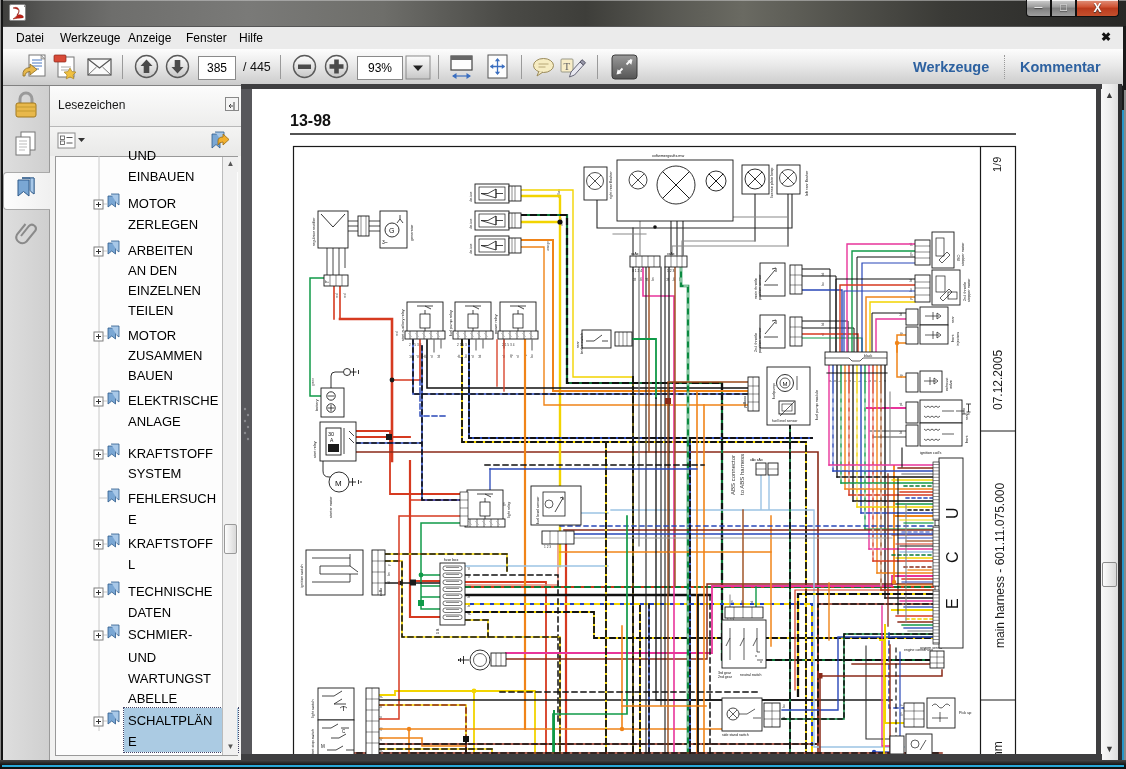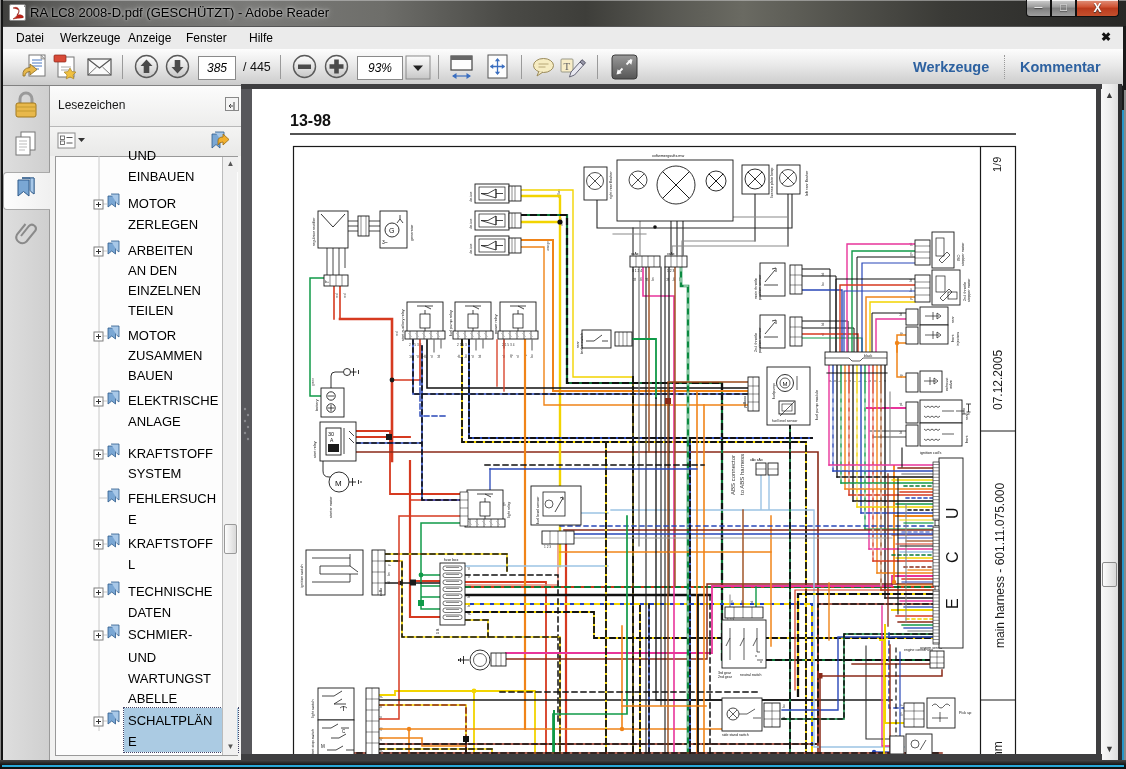--- a/index.html
+++ b/index.html
@@ -28,21 +28,21 @@
   
   #menubar { left:3px; top:26px; width:1120px; height:23px; background:#ebebeb; border-top:1px solid #555; }
   .menuitem { position:absolute; top:4px; font-size:12px; color:#000; }
   #menux { position:absolute; right:12px; top:3px; font-size:12px; font-weight:bold; color:#111; }
 
   
   #toolbar { left:3px; top:49px; width:1120px; height:37px;
     background:linear-gradient(#fdfdfd 0%,#e9e9e9 45%,#d6d6d6 80%,#cccccc 100%);
     border-bottom:1px solid #828282; }
   .tsep { position:absolute; top:6px; width:1px; height:24px; background:#9a9a9a; }
-  .tfield { position:absolute; background:#fff; border:1px solid #8a8a8a; font-size:12px; color:#000; text-align:center;font-style:italic; }
+  .tfield { position:absolute; background:#fff; border:1px solid #8a8a8a; font-size:12px; color:#000; text-align:center; }
   .tlabel { position:absolute; font-size:12.5px; color:#111; }
   .bluelink { position:absolute; top:10px; font-size:14.5px; font-weight:bold; color:#2d61a0; }
 
   
   #strip { left:3px; top:86px; width:47px; height:674px; background:linear-gradient(90deg,#dedede,#cfcfcf); border-right:1px solid #9a9a9a; }
   #bmactive { left:3px; top:172px; width:47px; height:38px; background:linear-gradient(90deg,#fdfdfd,#f0f0f0); border:1px solid #aaa; border-right:none; border-radius:4px 0 0 4px; }
 
   
   #panel { left:50px; top:86px; width:191px; height:674px; background:#f2f2f1; }
   #panelhead { left:50px; top:86px; width:191px; height:41px; background:linear-gradient(#fcfcfc,#ededec); border-bottom:1px solid #b8b8b8; }
@@ -77,37 +77,36 @@
 <body>
 <div id="win">
 
   <div id="titlebar" class="abs">
       <div class="topline abs"></div>
     </div>
   <div id="pdficon" class="abs"><svg width="17" height="17">
         <path d="M14 0 L16 2 L14 2 Z" fill="#888"></path>
         <path d="M3 3 q5 -2 6 2 q.5 2 -2 5 q4 -1 6 1 q1.5 2 -2 2 q-3 0 -8 1 q5 -3 6 -7 q1 -3 -6 -4 z" fill="#c22218" stroke="#8a1a10" stroke-width=".5"></path>
       </svg></div>
-  <div id="titletext" class="abs">RA LC8 2008-D.pdf (GESCHÜTZT) - Adobe Reader</div>
   <div id="btnmin" class="abs winbtn">
       <span>─</span>
     </div>
   <div id="btnmax" class="abs winbtn">
       <span>□</span>
     </div>
   <div id="btnclose" class="abs winbtn">
       <span style="font-size:12px;">X</span>
     </div>
 
   <div id="menubar" class="abs">
     <span class="menuitem" style="left:13px;">Datei</span>
     <span class="menuitem" style="left:57px;">Werkzeuge</span>
     <span class="menuitem" style="left:125px;">Anzeige</span>
     <span class="menuitem" style="left:183px;">Fenster</span>
-    <span class="menuitem" style="left:246px;text-align:center;">Hilfe</span>
+    <span class="menuitem" style="left:236px;text-align:center;">Hilfe</span>
     <span id="menux">✖</span>
   </div>
 
   <div id="toolbar" class="abs">
     <svg id="tbicons" width="1120" height="36" style="position:absolute;left:0;top:0;">
       <defs>
         <linearGradient id="gbtn" x1="0" y1="0" x2="0" y2="1">
           <stop offset="0" stop-color="#fdfdfd"></stop>
             <stop offset=".55" stop-color="#e0e0e0"></stop>
             <stop offset="1" stop-color="#c6c6c6"></stop>

